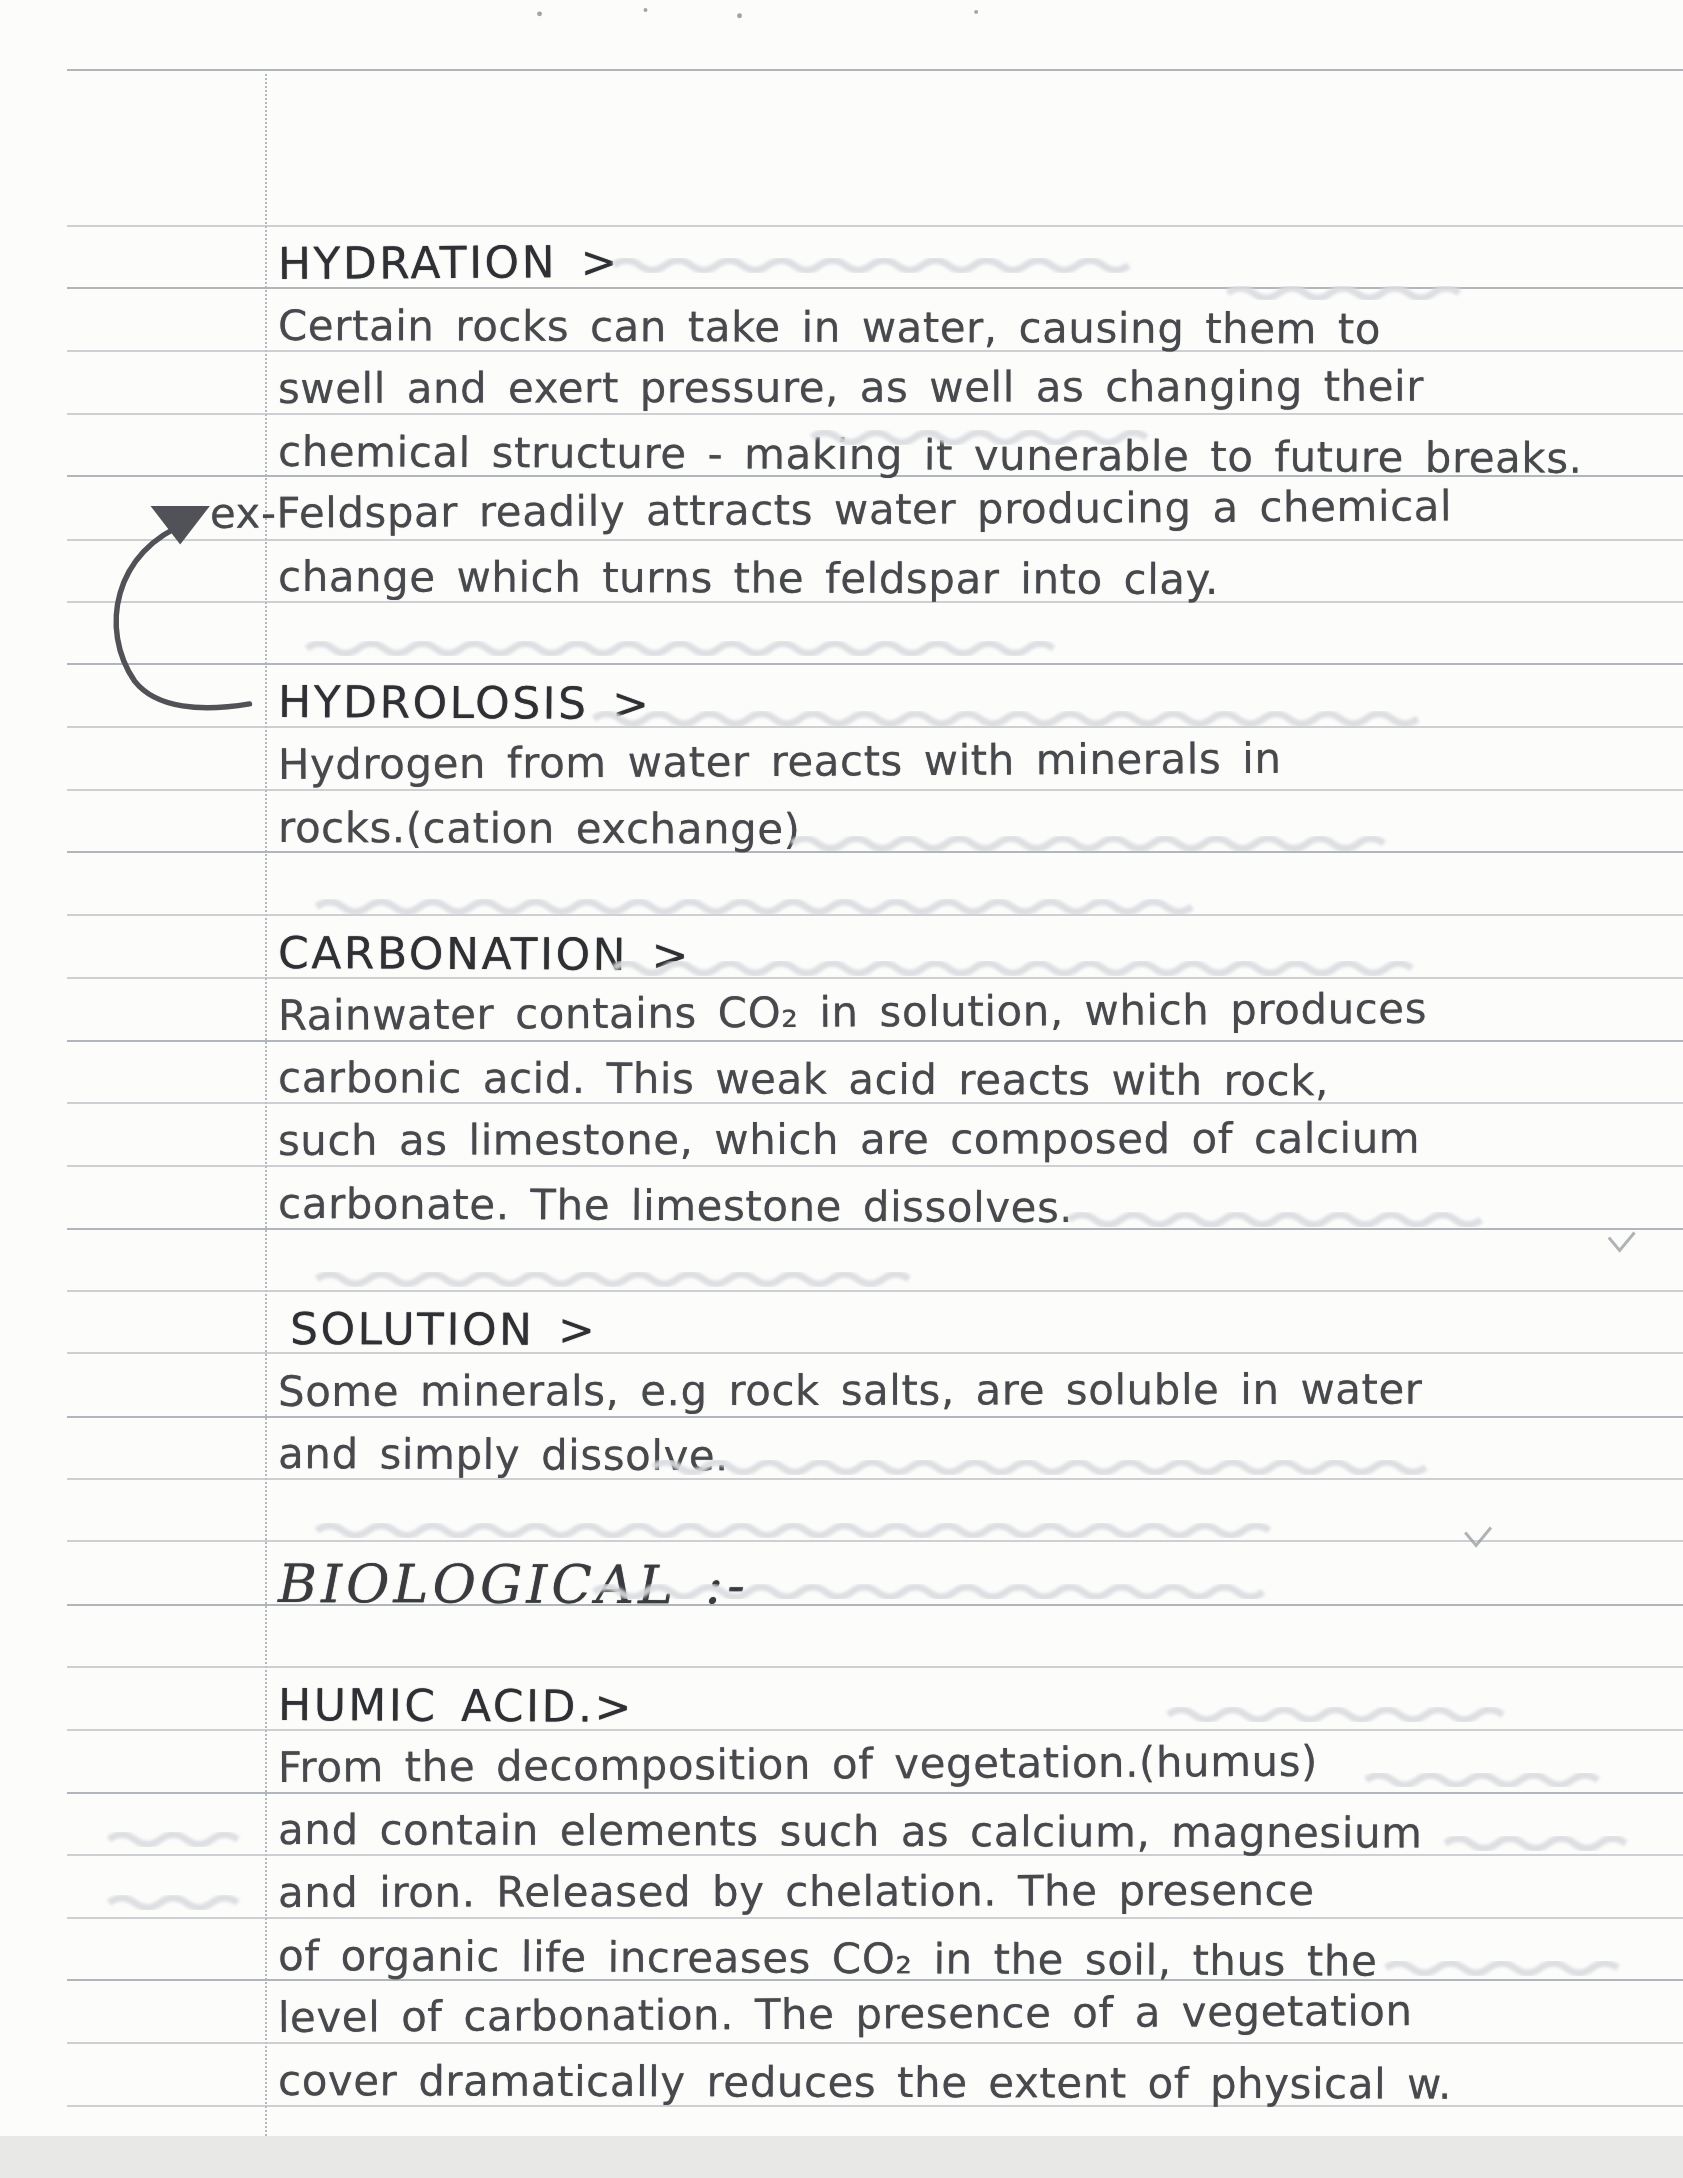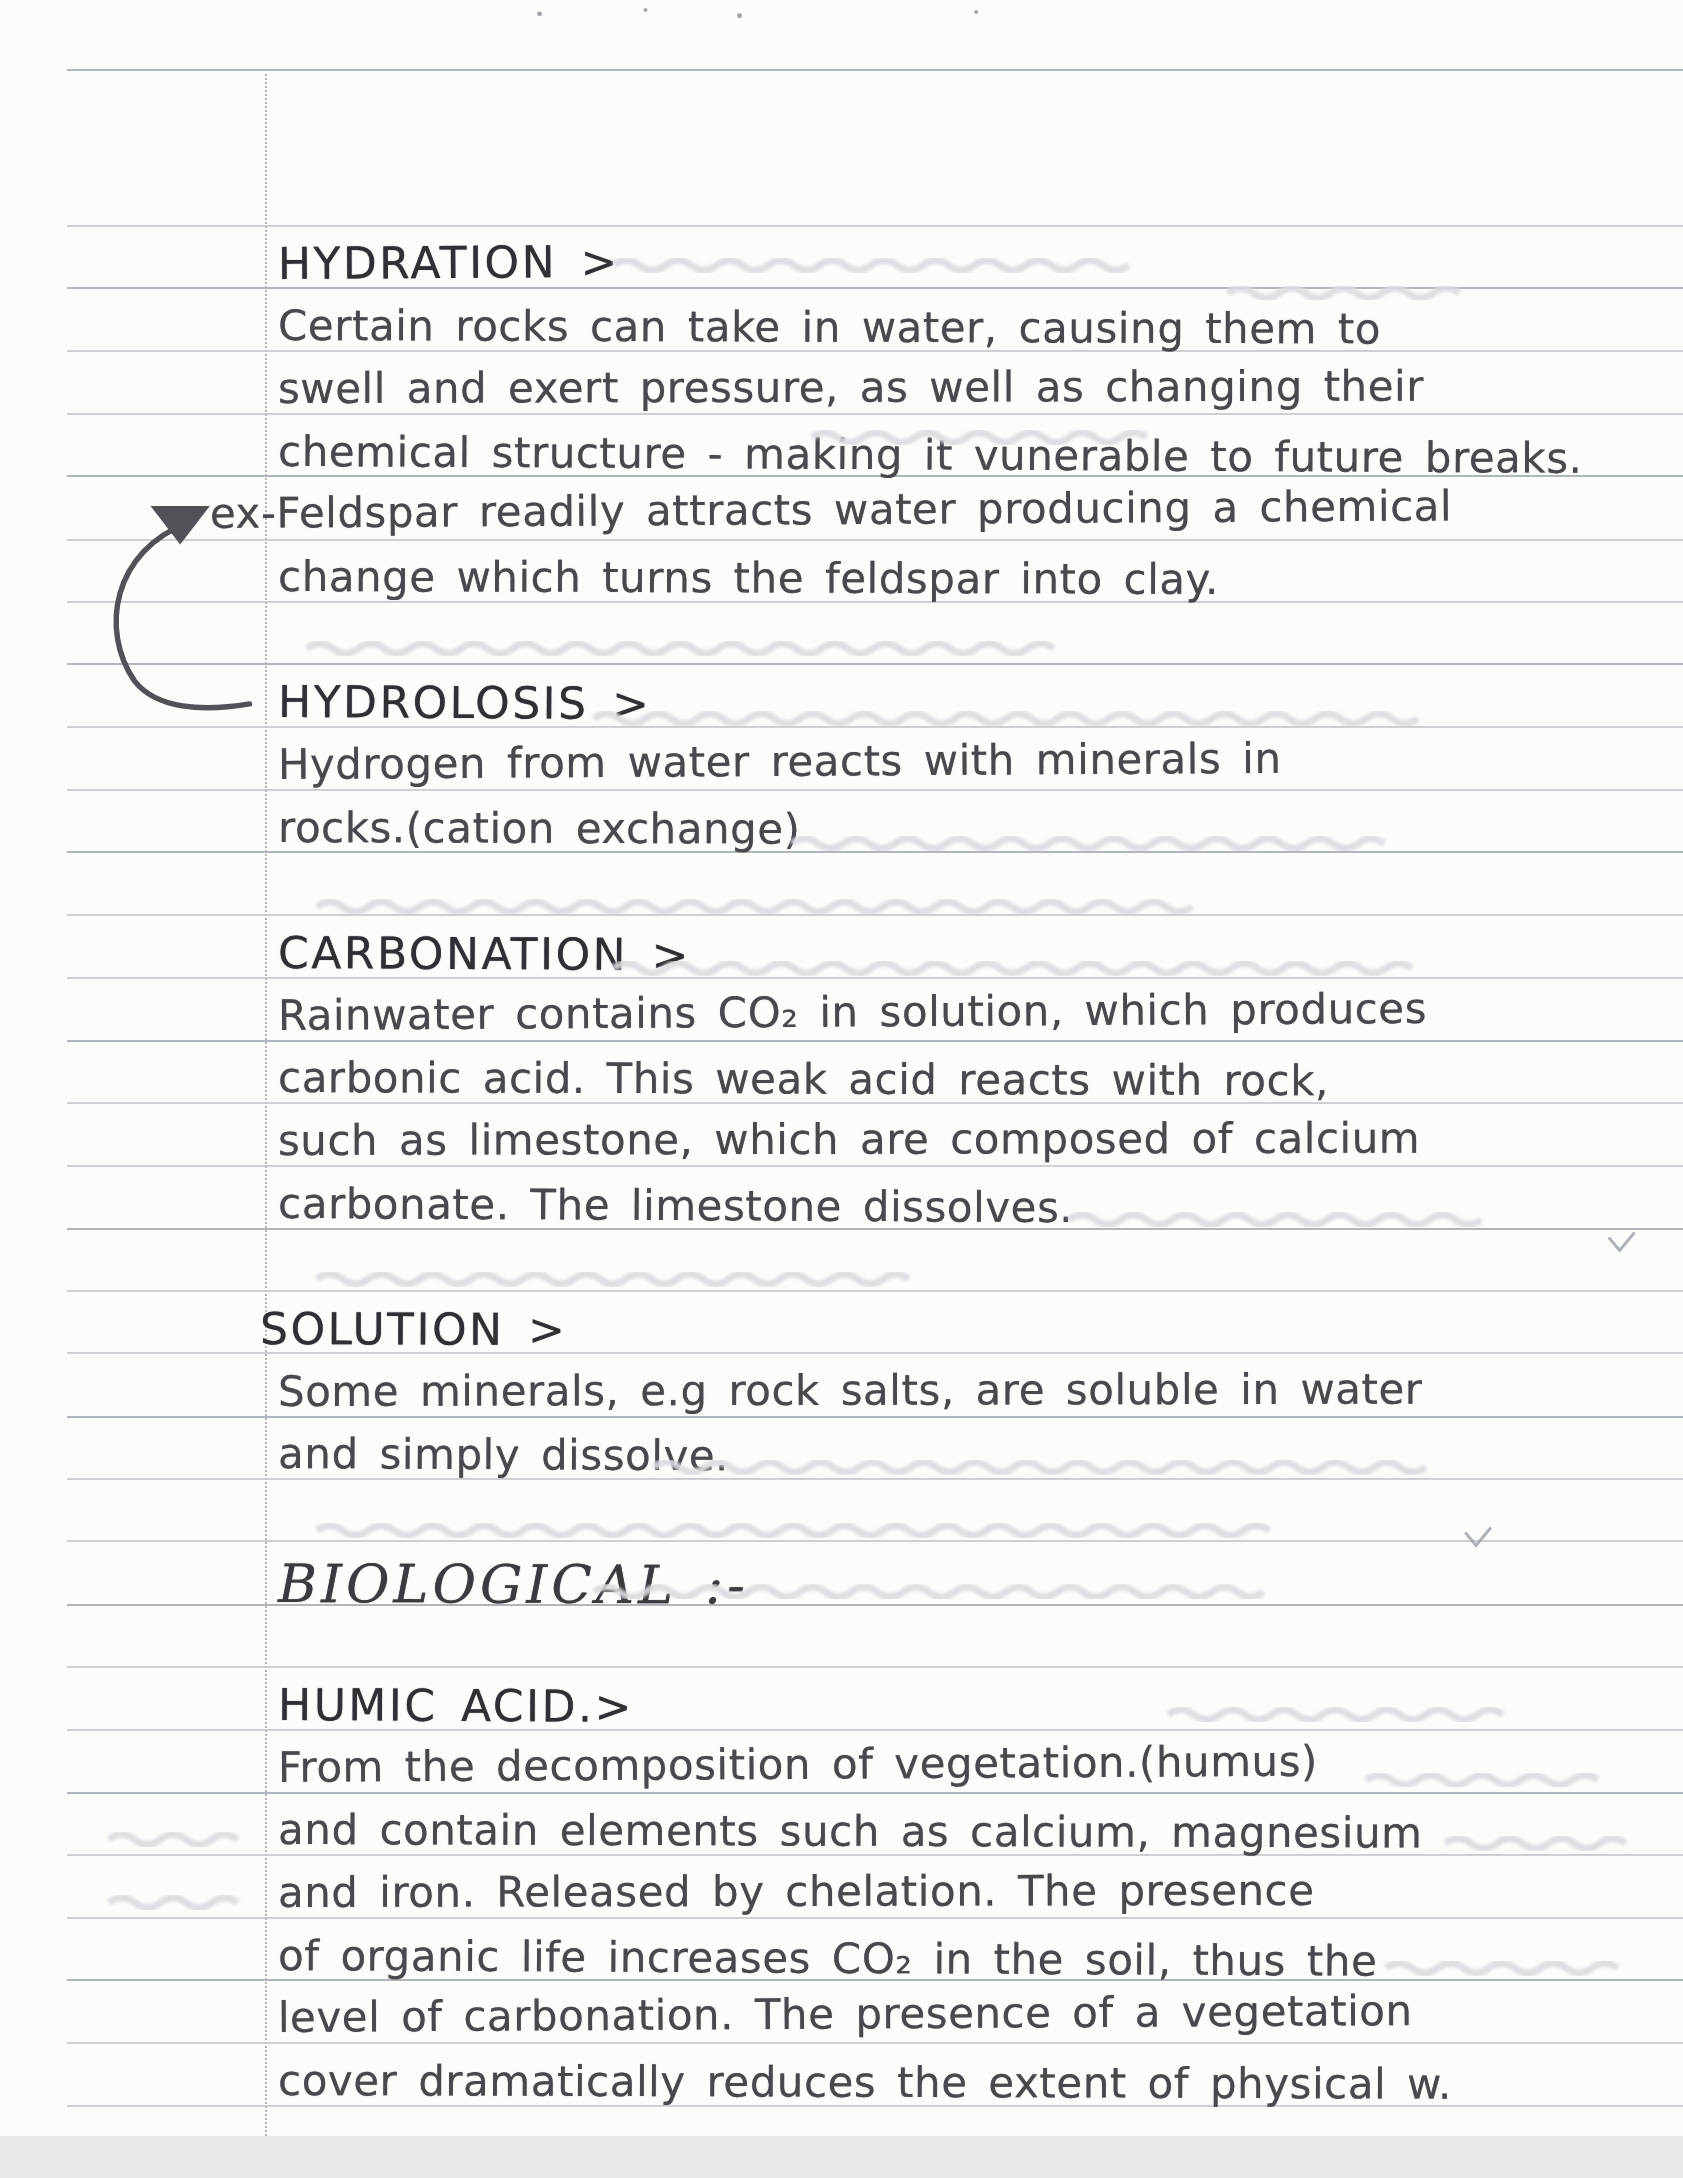--- a/index.html
+++ b/index.html
@@ -80,21 +80,21 @@
       <div class="note-line " style="left: 210px; top: 488px; transform: rotate(-0.35deg);">ex-Feldspar readily attracts water producing a chemical</div>
       <div class="note-line " style="left: 278px; top: 551px; transform: rotate(0.18deg);">change which turns the feldspar into clay.</div>
       <div class="note-line heading" style="left: 278px; top: 676px; transform: rotate(0.3deg);">HYDROLOSIS &gt;</div>
       <div class="note-line " style="left: 278px; top: 739px; transform: rotate(-0.35deg);">Hydrogen from water reacts with minerals in</div>
       <div class="note-line " style="left: 278px; top: 802px; transform: rotate(0.18deg);">rocks.(cation exchange)</div>
       <div class="note-line heading" style="left: 278px; top: 927px; transform: rotate(0.3deg);">CARBONATION &gt;</div>
       <div class="note-line " style="left: 278px; top: 990px; transform: rotate(-0.35deg);">Rainwater contains CO₂ in solution, which produces</div>
       <div class="note-line " style="left: 278px; top: 1052px; transform: rotate(0.18deg);">carbonic acid. This weak acid reacts with rock,</div>
       <div class="note-line " style="left: 278px; top: 1115px; transform: rotate(-0.12deg);">such as limestone, which are composed of calcium</div>
       <div class="note-line " style="left: 278px; top: 1178px; transform: rotate(0.3deg);">carbonate. The limestone dissolves.</div>
-      <div class="note-line heading" style="left: 260px; top: 1303px; transform: rotate(0.18deg);">SOLUTION &gt;</div>
+      <div class="note-line heading" style="left: 290px; top: 1303px; transform: rotate(0.18deg);">SOLUTION &gt;</div>
       <div class="note-line " style="left: 278px; top: 1366px; transform: rotate(-0.12deg);">Some minerals, e.g rock salts, are soluble in water</div>
       <div class="note-line " style="left: 278px; top: 1428px; transform: rotate(0.3deg);">and simply dissolve.</div>
       <div class="note-line cursive" style="left: 278px; top: 1558px; transform: rotate(0.18deg);">BIOLOGICAL :-</div>
       <div class="note-line heading" style="left: 278px; top: 1679px; transform: rotate(0.3deg);">HUMIC ACID.&gt;</div>
       <div class="note-line " style="left: 278px; top: 1742px; transform: rotate(-0.35deg);">From the decomposition of vegetation.(humus)</div>
       <div class="note-line " style="left: 278px; top: 1804px; transform: rotate(0.18deg);">and contain elements such as calcium, magnesium</div>
       <div class="note-line " style="left: 278px; top: 1867px; transform: rotate(-0.12deg);">and iron. Released by chelation. The presence</div>
       <div class="note-line " style="left: 278px; top: 1930px; transform: rotate(0.3deg);">of organic life increases CO₂ in the soil, thus the</div>
       <div class="note-line " style="left: 278px; top: 1992px; transform: rotate(-0.35deg);">level of carbonation. The presence of a vegetation</div>
       <div class="note-line " style="left: 278px; top: 2055px; transform: rotate(0.18deg);">cover dramatically reduces the extent of physical w.</div>

